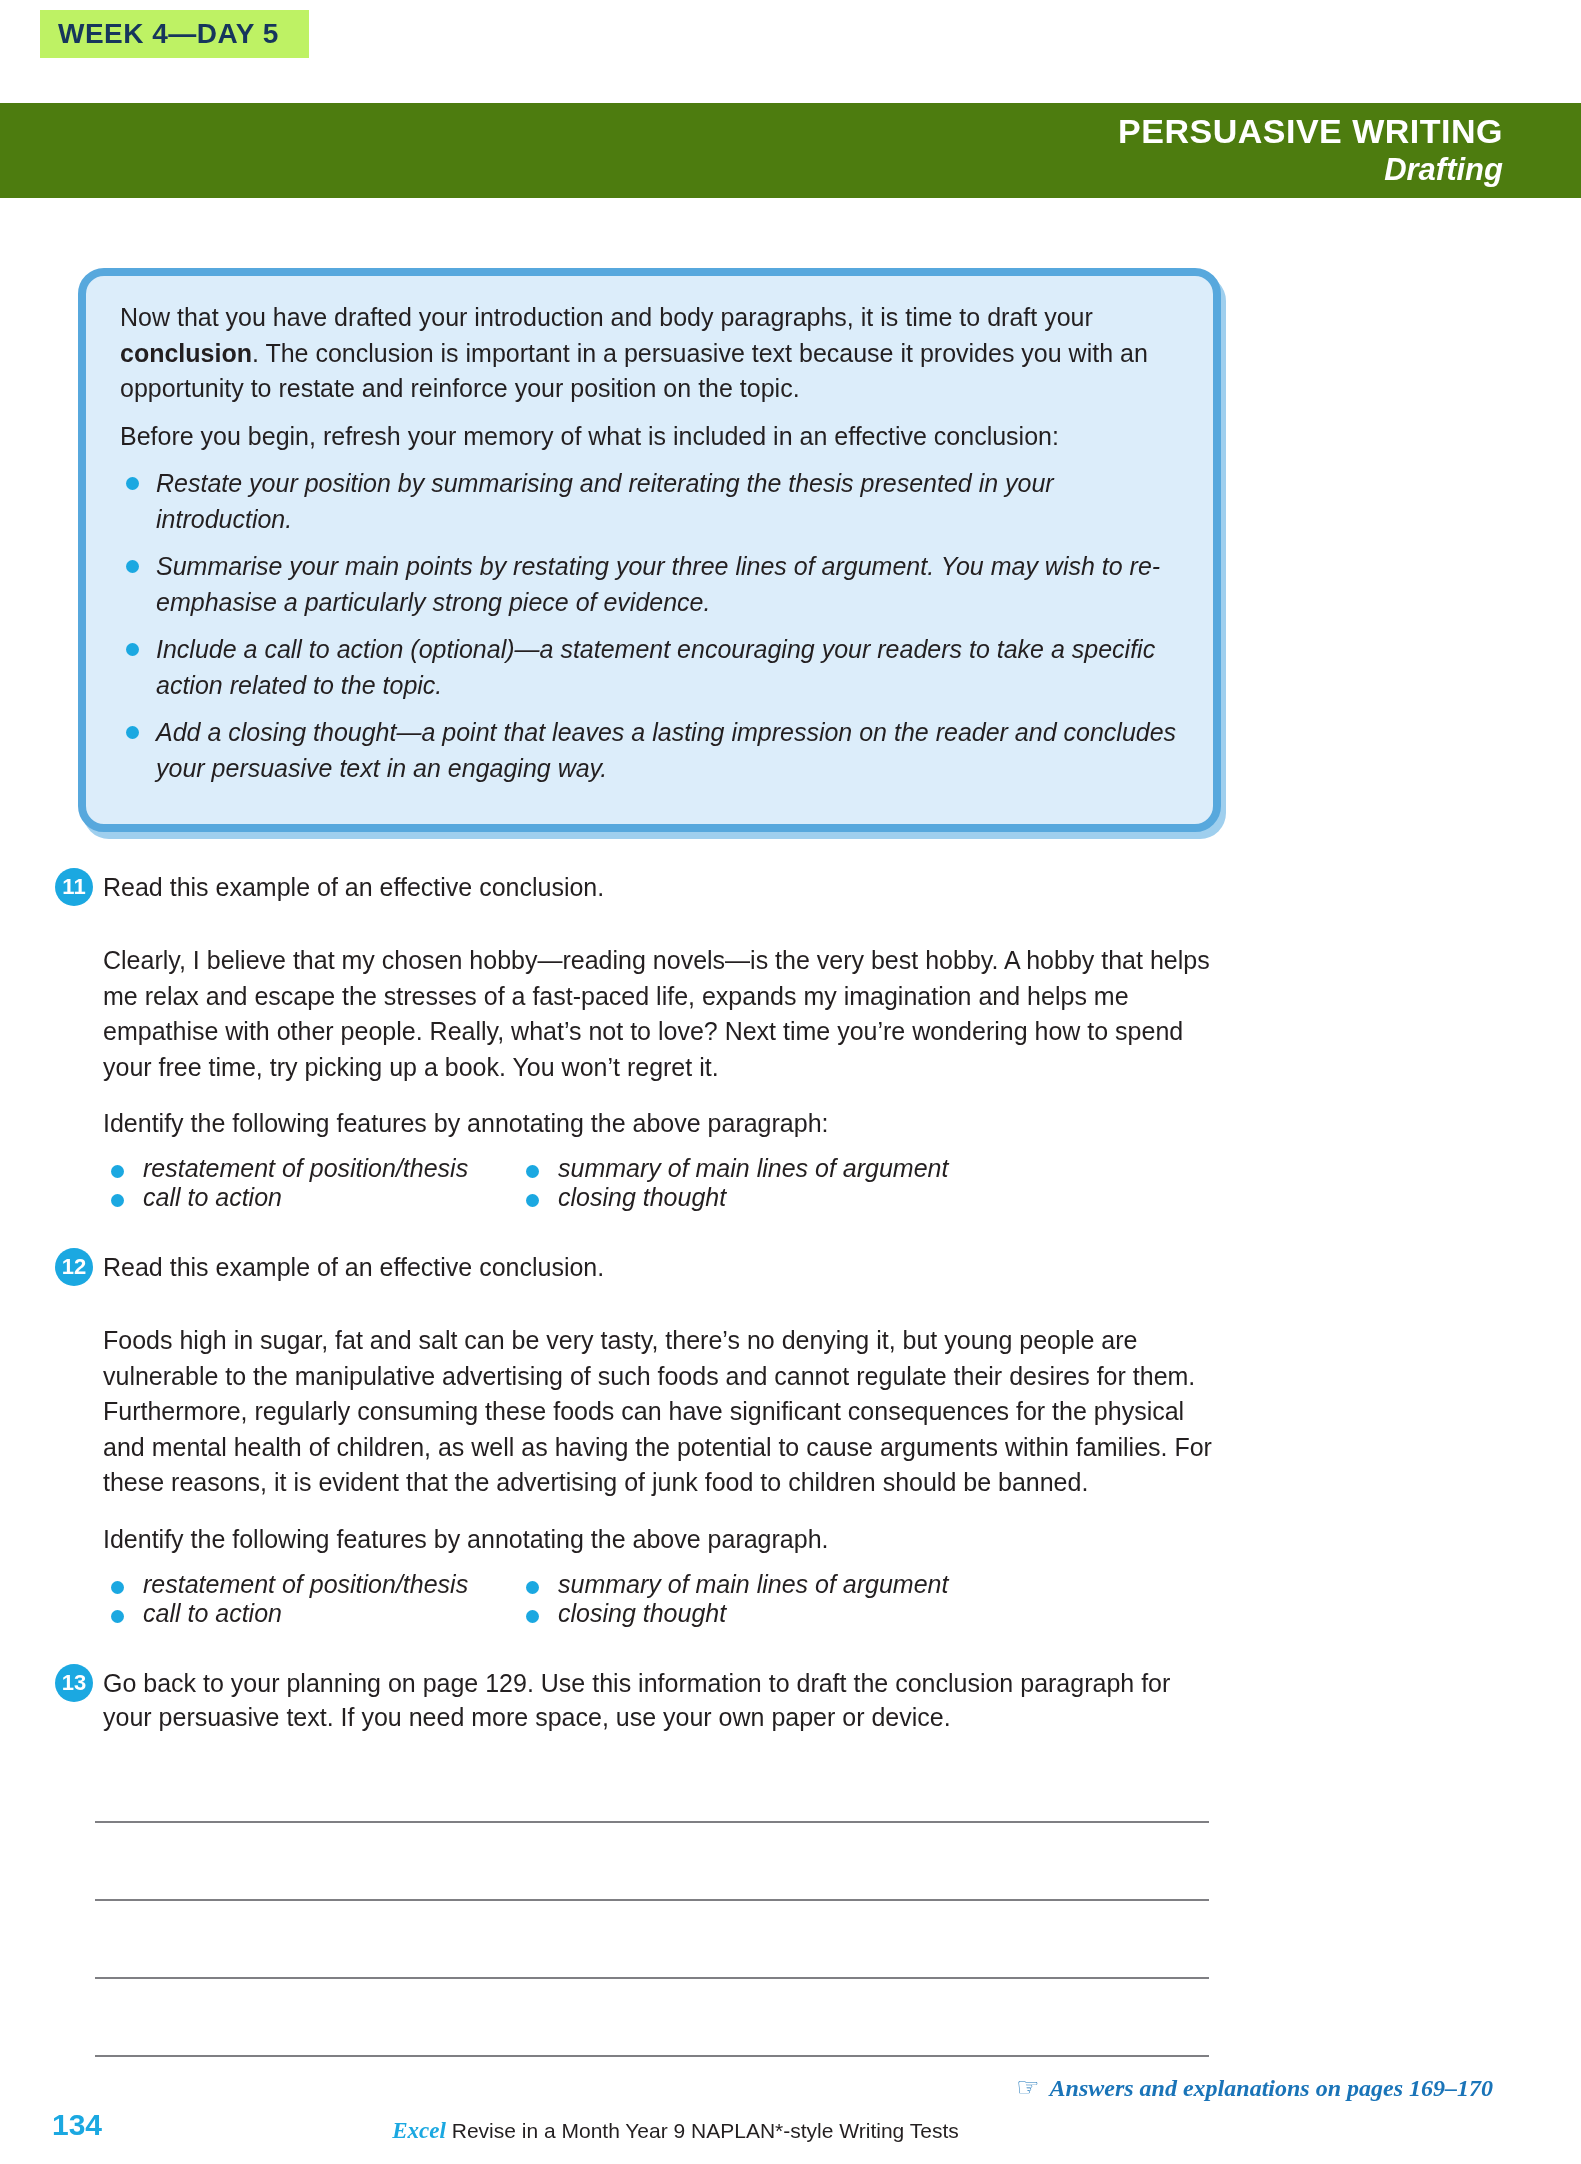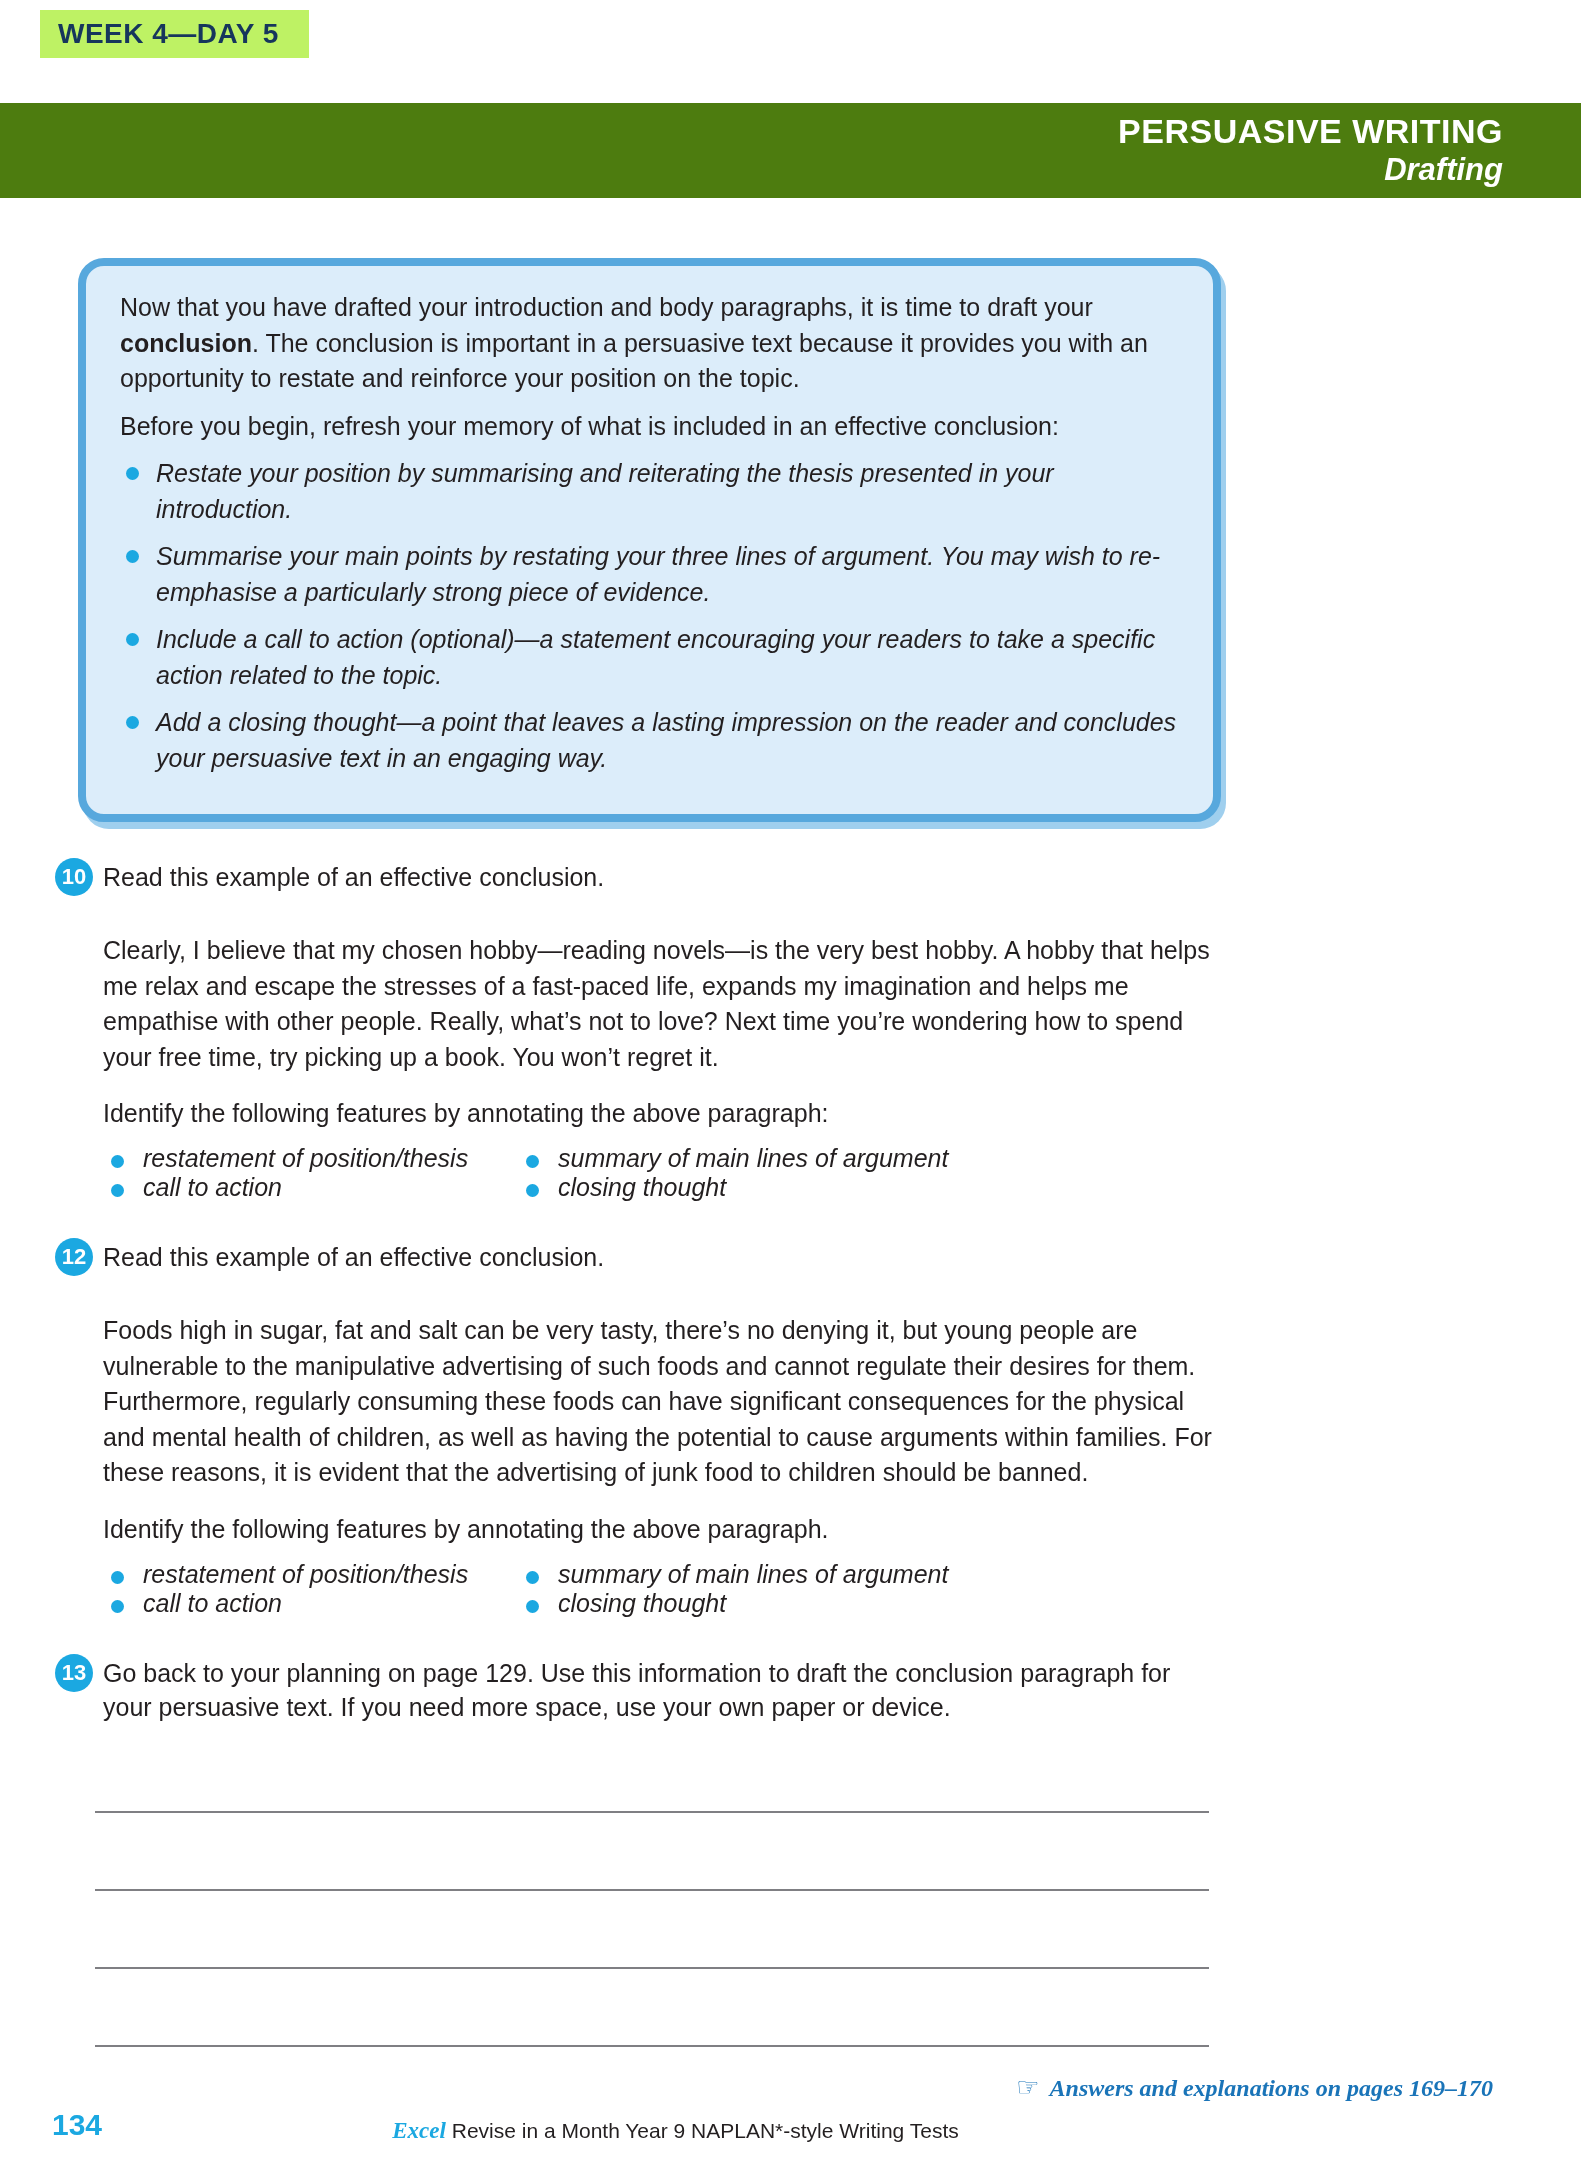--- a/index.html
+++ b/index.html
@@ -21,21 +21,21 @@
   
   .banner {
     position:absolute; left:0; top:103px; width:1581px; height:95px;
     background:#4d7c0f; color:#ffffff;
     text-align:right; padding:9px 78px 0 0;
   }
   .banner-title { font-size:34px; font-weight:bold; letter-spacing:.5px; }
   .banner-subtitle { font-size:31px; font-style:italic; font-weight:bold; margin-top:1px; }
 
   
-  .content { position:absolute; left:0; top:188px; width:1299px; }
+  .content { position:absolute; left:0; top:198px; width:1299px; }
 
   
   .info-box {
     margin:70px 78px 0 78px;
     background:#dcedfa;
     border:8px solid #57a8dd;
     border-radius:26px;
     box-shadow:5px 7px 0 #9fcfee;
     padding:24px 34px 26px 34px;
     font-size:25px; line-height:1.42;
@@ -121,21 +121,21 @@
     <ul class="ib-bullets">
       <li><span class="dot"></span><span>Restate your position by summarising and reiterating the thesis presented in your introduction.</span></li>
       <li><span class="dot"></span><span>Summarise your main points by restating your three lines of argument. You may wish to re-emphasise a particularly strong piece of evidence.</span></li>
       <li><span class="dot"></span><span>Include a call to action (optional)—a statement encouraging your readers to take a specific action related to the topic.</span></li>
       <li><span class="dot"></span><span>Add a closing thought—a point that leaves a lasting impression on the reader and concludes your persuasive text in an engaging way.</span></li>
     </ul>
   </div>
 
   <div class="question">
     <div class="q-head">
-      <div class="q-badge">10</div>
+      <div class="q-badge">11</div>
       <div class="q-prompt">Read this example of an effective conclusion.</div>
     </div>
     <div class="q-body">Clearly, I believe that my chosen hobby—reading novels—is the very best hobby. A hobby that helps me relax and escape the stresses of a fast-paced life, expands my imagination and helps me empathise with other people. Really, what’s not to love? Next time you’re wondering how to spend your free time, try picking up a book. You won’t regret it.</div>
     <div class="identify">Identify the following features by annotating the above paragraph:</div>
     <div class="features">
       <div class="feature"><span class="dot"></span><span>restatement of position/thesis</span></div>
       <div class="feature"><span class="dot"></span><span>summary of main lines of argument</span></div>
       <div class="feature"><span class="dot"></span><span>call to action</span></div>
       <div class="feature"><span class="dot"></span><span>closing thought</span></div>
     </div>

